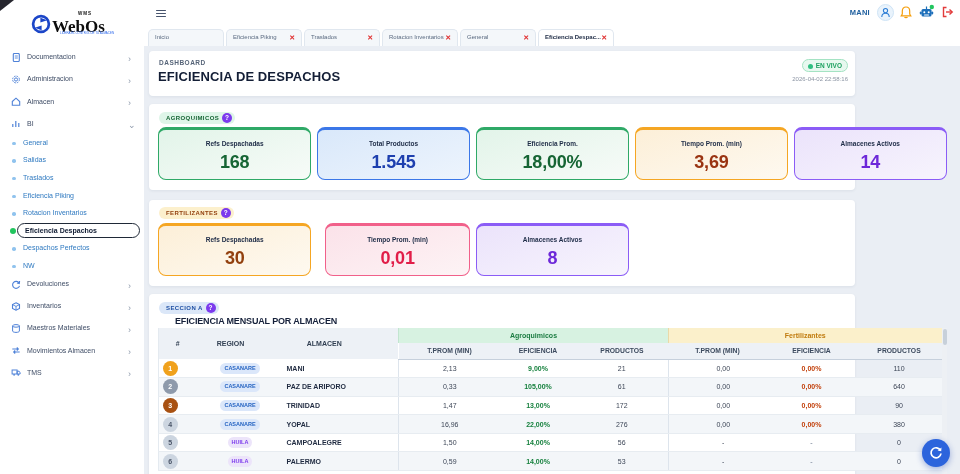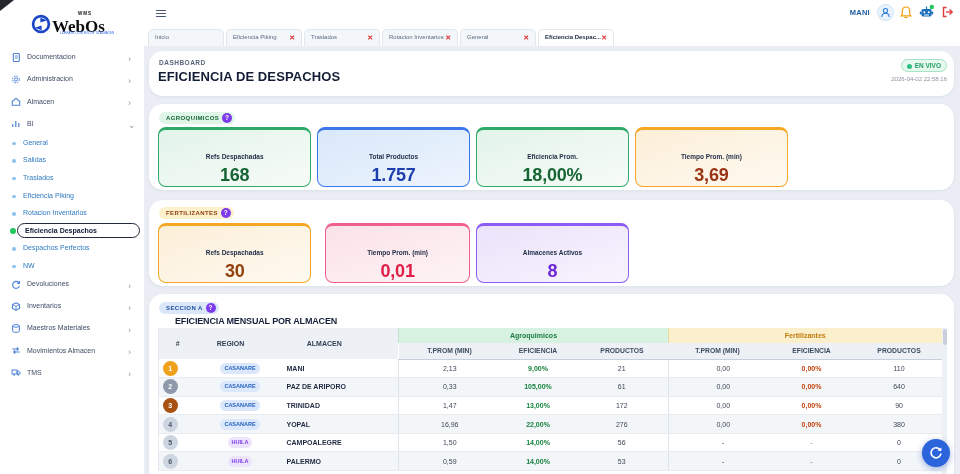--- a/index.html
+++ b/index.html
@@ -18,40 +18,40 @@
 #admin { right:90px; top:7.5px; font-size:7.5px; font-weight:bold; color:#1d5e9e; letter-spacing:.3px; }
 #usercirc { right:66px; top:4px; width:17px; height:17px; border-radius:50%; background:#e9f3fc; border:1px solid #cfe4f6; }
 
 
 #tabstrip { left:144px; top:28px; width:816px; height:18px; background:#fff; }
 .tab { position:absolute; top:29px; height:17px; width:76px; background:#f4f7fa; border:1px solid #e0e7ef; border-bottom:none; border-radius:5px 5px 0 0; font-size:6px; color:#5a6a80; line-height:15px; padding-left:6px; white-space:nowrap; }
 .tab .x { position:absolute; right:6px; top:0; color:#e03131; font-weight:bold; font-size:7px; }
 .tab.active { background:#fff; color:#222f48; font-weight:bold; }
 
 
-.panel { position:absolute; left:149px; width:805px; background:#fff; border-radius:14px; box-shadow:0 1px 3px rgba(40,60,90,.08); }
+.panel { position:absolute; left:149px; width:706px; background:#fff; border-radius:4px; box-shadow:0 1px 3px rgba(40,60,90,.08); }
 #p1 { top:51px; height:45px; }
 #p2 { top:104px; height:86px; }
 #p3 { top:200px; height:86px; }
 #p4 { top:294px; height:190px; }
 
 #p1 .lbl { position:absolute; left:10px; top:8px; font-size:6.5px; font-weight:bold; color:#566478; letter-spacing:.5px; }
 #p1 .title { position:absolute; left:9px; top:18px; font-size:13px; font-weight:800; color:#131e36; letter-spacing:.1px; }
 #envivo { position:absolute; right:7px; top:8px; height:13px; border-radius:7px; background:#e7f8ef; border:1px solid #a4e3c3; font-size:6.5px; font-weight:bold; color:#1ca05f; line-height:11.5px; padding:0 5px 0 13px; }
 #envivo i { position:absolute; left:5px; top:3.5px; width:5px; height:5px; border-radius:50%; background:#2fbf81; }
 #stamp { position:absolute; right:7px; top:24.5px; font-size:6px; color:#8b94a3; }
 
 .secpill { position:absolute; left:10px; height:12px; border-radius:6px; font-size:6px; font-weight:bold; letter-spacing:.4px; line-height:12px; padding:0 16px 0 7px; }
 .qm { position:absolute; right:3px; top:1px; width:10px; height:10px; border-radius:50%; background:#7c3aed; color:#fff; font-size:6.5px; font-weight:bold; text-align:center; line-height:10px; }
 #p2 .secpill { top:8px; background:#def5e8; color:#166534; }
 #p3 .secpill { top:7px; background:#fcf0cd; color:#92400e; }
 #p4 .secpill { top:8px; background:#dbe7f8; color:#1e4fa3; }
 
 .cards { position:absolute; left:9px; top:23px; width:789px; height:53px; display:grid; grid-template-columns:repeat(5,1fr); grid-gap:5.5px; }
-.card { border-radius:8px; border:1px solid; border-top-width:3px; text-align:center; padding-top:23px; }
+.card { border-radius:8px; border:1px solid; border-top-width:3px; text-align:center; padding-top:10px; }
 .card .cl { font-size:6.5px; font-weight:bold; color:#1d2b46; }
 .card .cv { font-size:18px; font-weight:800; margin-top:5px; letter-spacing:-0.2px; }
 
 .c-green { border-color:#2fa967; background:linear-gradient(160deg,#e2f4e9,#f7fbf8); }
 .c-green .cv { color:#166534; }
 .c-blue { border-color:#3b77e8; background:linear-gradient(160deg,#d9e8fa,#edf4fd); }
 .c-blue .cv { color:#1e40af; }
 .c-orange { border-color:#f5a623; background:linear-gradient(160deg,#fcefd8,#fef9f0); }
 .c-orange .cv { color:#9a3412; }
 .c-purple { border-color:#8b5cf6; background:linear-gradient(160deg,#ebe3fb,#f7f4fd); }
@@ -236,29 +236,33 @@
 
 <div class="panel" id="p2">
   <div class="secpill">AGROQUIMICOS<span class="qm">?</span></div>
   <div class="cards">
     <div class="card c-green">
         <div class="cl">Refs Despachadas</div>
         <div class="cv">168</div>
       </div>
     <div class="card c-blue">
         <div class="cl">Total Productos</div>
-        <div class="cv">1.757</div>
+        <div class="cv">1.545</div>
       </div>
     <div class="card c-green">
         <div class="cl">Eficiencia Prom.</div>
         <div class="cv">18,00%</div>
       </div>
     <div class="card c-orange">
         <div class="cl">Tiempo Prom. (min)</div>
         <div class="cv">3,69</div>
+      </div>
+    <div class="card c-purple">
+        <div class="cl">Almacenes Activos</div>
+        <div class="cv">14</div>
       </div>
   </div>
 </div>
 
 <div class="panel" id="p3">
   <div class="secpill">FERTILIZANTES<span class="qm">?</span></div>
   <div class="cards">
     <div class="card c-orange2">
         <div class="cl">Refs Despachadas</div>
         <div class="cv">30</div>

